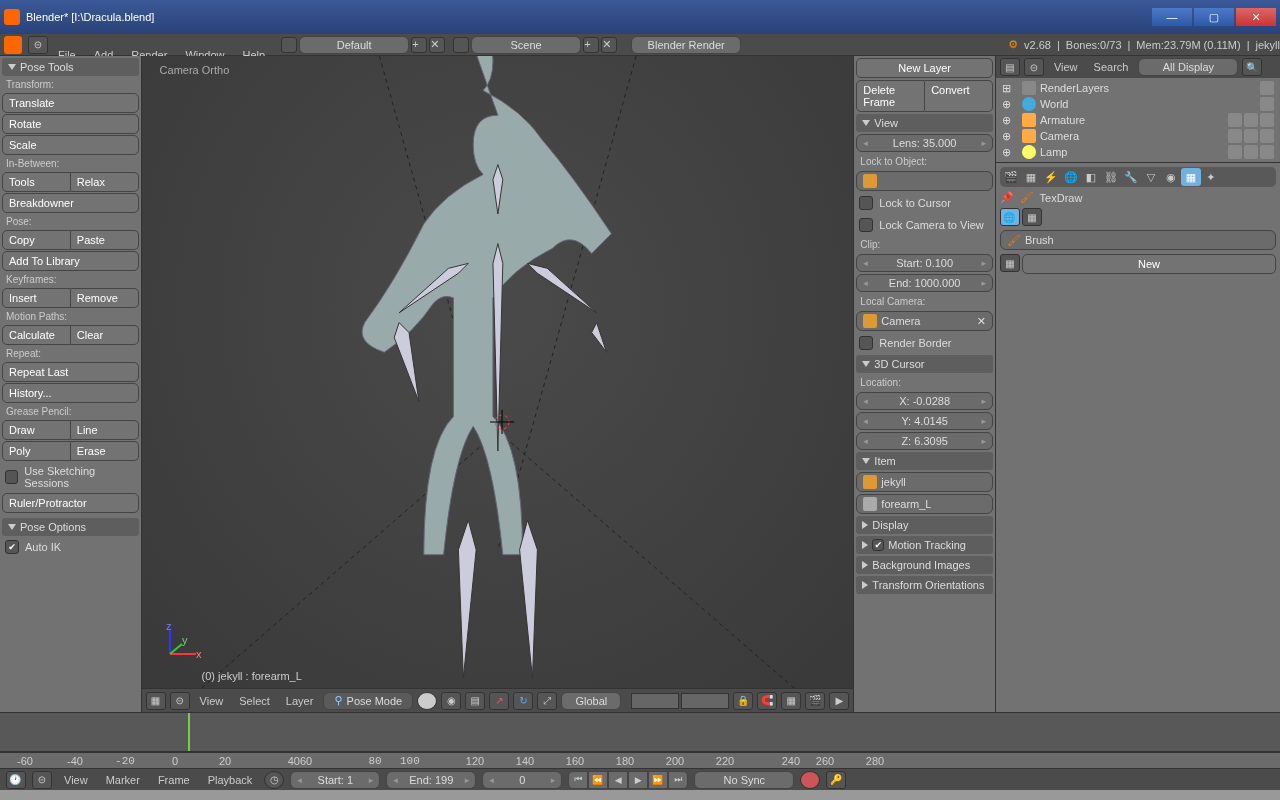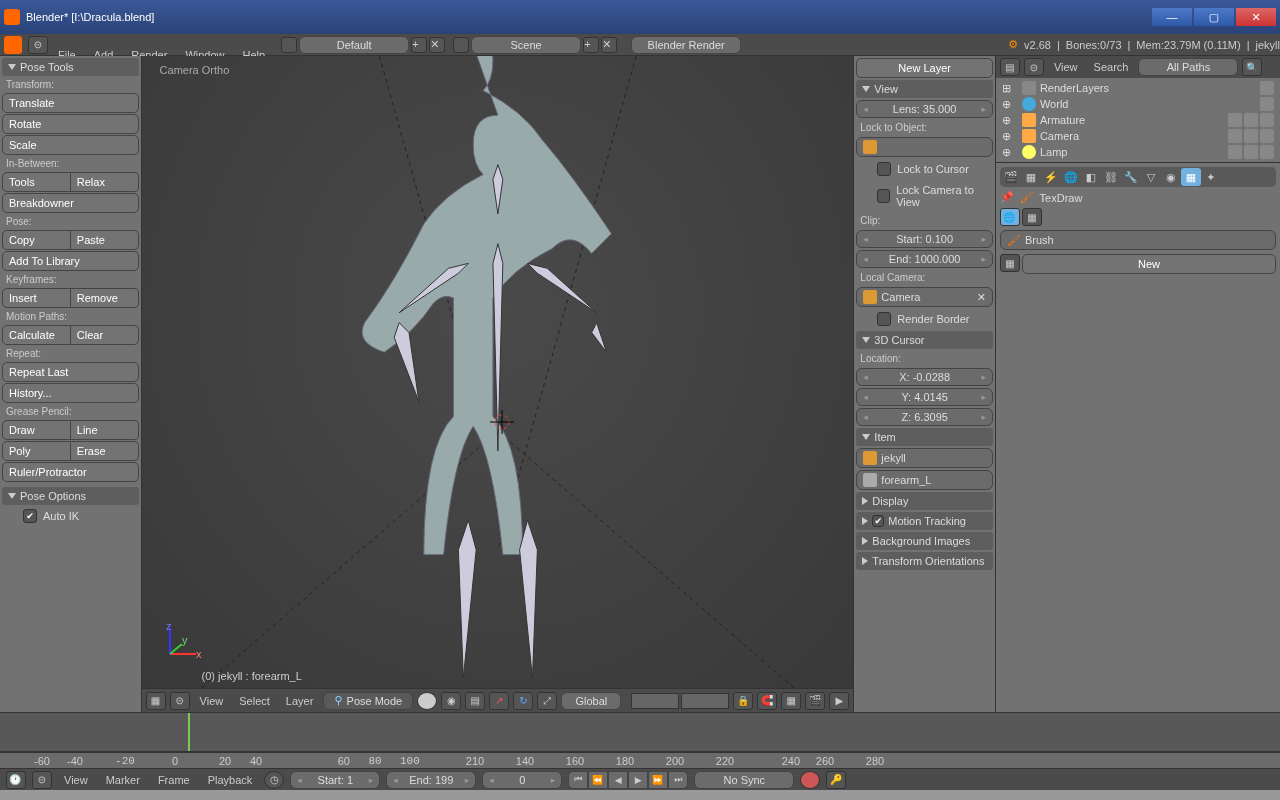--- a/index.html
+++ b/index.html
@@ -17,21 +17,21 @@
 .filesel .ic{width:16px;height:16px;background:#555;border-radius:3px;border:1px solid #333;}
 .main{display:flex;height:656px;}
 .leftpanel{width:168px;background:#727272;border-right:1px solid #333;display:flex;flex-direction:column;padding:2px;gap:1px;overflow:hidden;}
 .panelhdr{background:#5e5e5e;padding:3px 6px;color:#ddd;cursor:pointer;border-radius:3px;display:flex;align-items:center;gap:4px;}
 .tri{display:inline-block;width:0;height:0;border-left:4px solid transparent;border-right:4px solid transparent;border-top:6px solid #ccc;}
 .trir{display:inline-block;width:0;height:0;border-top:4px solid transparent;border-bottom:4px solid transparent;border-left:6px solid #ccc;}
 .lbl{padding:2px 4px;color:#ccc;font-size:10px;}
 .btn{background:#737373;border:1px solid #444;border-radius:5px;padding:3px 6px;color:#fff;cursor:pointer;text-align:left;font-size:11px;}
 .btnrow{display:flex;gap:0;}
 .btnrow .btn{flex:1;border-radius:0;} .btnrow .btn:first-child{border-radius:5px 0 0 5px;} .btnrow .btn:last-child{border-radius:0 5px 5px 0;border-left:none;}
-.chk{display:flex;align-items:center;gap:6px;padding:3px;cursor:pointer;margin-left:18px;}
+.chk{display:flex;align-items:center;gap:6px;padding:3px;cursor:pointer;}
 .chkbox{width:14px;height:14px;background:#555;border:1px solid #333;border-radius:3px;display:flex;align-items:center;justify-content:center;color:#fff;font-size:9px;}
 .viewport{flex:1;background:#3b3b3b;position:relative;display:flex;flex-direction:column;}
 .vp3d{flex:1;position:relative;overflow:hidden;background:radial-gradient(ellipse at 50% 40%,#4a4a4a,#393939);}
 .vplabel{position:absolute;top:8px;left:18px;color:#aaa;font-size:11px;}
 .vpbot{position:absolute;bottom:6px;left:60px;color:#ccc;font-size:11px;}
 .axis{position:absolute;bottom:24px;left:20px;}
 .vpheader{height:24px;background:#4b4b4b;border-top:1px solid #333;display:flex;align-items:center;padding:0 4px;gap:4px;color:#ccc;}
 .vpbtn{background:#555;border:1px solid #333;border-radius:3px;width:20px;height:18px;display:flex;align-items:center;justify-content:center;cursor:pointer;color:#ccc;font-size:10px;}
 .vptxt{padding:2px 6px;cursor:pointer;}
 .rightpanel{width:168px;background:#727272;border-left:1px solid #333;display:flex;flex-direction:column;padding:2px;gap:2px;overflow:hidden;}
@@ -142,20 +142,24 @@
     <div class="btn">History...</div>
     <div class="lbl">Grease Pencil:</div>
     <div class="btnrow">
         <div class="btn">Draw</div>
         <div class="btn">Line</div>
       </div>
     <div class="btnrow">
         <div class="btn">Poly</div>
         <div class="btn">Erase</div>
       </div>
+    <div class="chk">
+        <div class="chkbox"></div>
+        <span>Use Sketching Sessions</span>
+      </div>
     <div class="btn">Ruler/Protractor</div>
     <div class="panelhdr" style="margin-top:4px;">
         <span class="tri"></span>
         <span>Pose Options</span>
       </div>
     <div class="chk">
         <div class="chkbox">✔</div>
         <span>Auto IK</span>
       </div>
   </div>
@@ -226,20 +230,24 @@
       <div class="vpbtn">🔒</div>
       <div class="vpbtn">🧲</div>
       <div class="vpbtn">▦</div>
       <div class="vpbtn">🎬</div>
       <div class="vpbtn">▶</div>
     </div>
   </div>
 
   <div class="rightpanel">
     <div class="btn" style="text-align:center;">New Layer</div>
+    <div class="btnrow">
+        <div class="btn">Delete Frame</div>
+        <div class="btn">Convert</div>
+      </div>
     <div class="panelhdr">
         <span class="tri"></span>
         <span>View</span>
       </div>
     <div class="numfield">
         <span class="ar">◂</span>
         <span>Lens: 35.000</span>
         <span class="ar">▸</span>
       </div>
     <div class="lbl">Lock to Object:</div>
@@ -325,21 +333,21 @@
         <span>Transform Orientations</span>
       </div>
   </div>
 
   <div class="outliner">
     <div class="outheader">
       <div class="vpbtn">▤</div>
       <div class="vpbtn">⊝</div>
       <span class="vptxt">View</span>
       <span class="vptxt">Search</span>
-      <div class="field" style="width:100px;">All Paths</div>
+      <div class="field" style="width:100px;">All Display</div>
       <div class="vpbtn">🔍</div>
     </div>
     <div class="outree">
       <div class="trow">
           <span style="width:16px;">⊞</span>
           <span class="tico" style="background:#888;"></span>
           <span>RenderLayers</span>
           <div class="ticons">
             <div class="dicon"></div>
           </div>
@@ -416,30 +424,30 @@
       </div>
     </div>
   </div>
 </div>
 
 <div class="timeline">
   <div class="tracks">
     <div style="position:absolute;left:188px;top:0;bottom:0;width:2px;background:#7c5;"></div>
   </div>
   <div class="ruler" id="tlruler">
-      <span style="width: 50px; text-align: right;">-60</span>
+      <span style="width: 50px; text-align: center;">-60</span>
       <span style="width: 50px; text-align: center;">-40</span>
       <span style="width: 50px; text-align: center; font-family: Liberation Mono, monospace;">-20</span>
       <span style="width: 50px; text-align: center;">0</span>
       <span style="width: 50px; text-align: center;">20</span>
-      <span style="width: 50px; text-align: left;">40</span>
-      <span style="width: 50px; text-align: right;">60</span>
+      <span style="width: 50px; text-align: right;">40</span>
+      <span style="width: 50px; text-align: left;">60</span>
       <span style="width: 50px; text-align: center; font-family: Liberation Mono, monospace;">80</span>
       <span style="width: 50px; text-align: left; font-family: Liberation Mono, monospace;">100</span>
-      <span style="width: 50px; text-align: center;">210</span>
+      <span style="width: 50px; text-align: center;">120</span>
       <span style="width: 50px; text-align: center;">140</span>
       <span style="width: 50px; text-align: center;">160</span>
       <span style="width: 50px; text-align: center;">180</span>
       <span style="width: 50px; text-align: center;">200</span>
       <span style="width: 50px; text-align: center;">220</span>
       <span style="width: 50px; text-align: right;">240</span>
       <span style="width: 50px; text-align: center;">260</span>
       <span style="width: 50px; text-align: center;">280</span>
     </div>
 </div>

